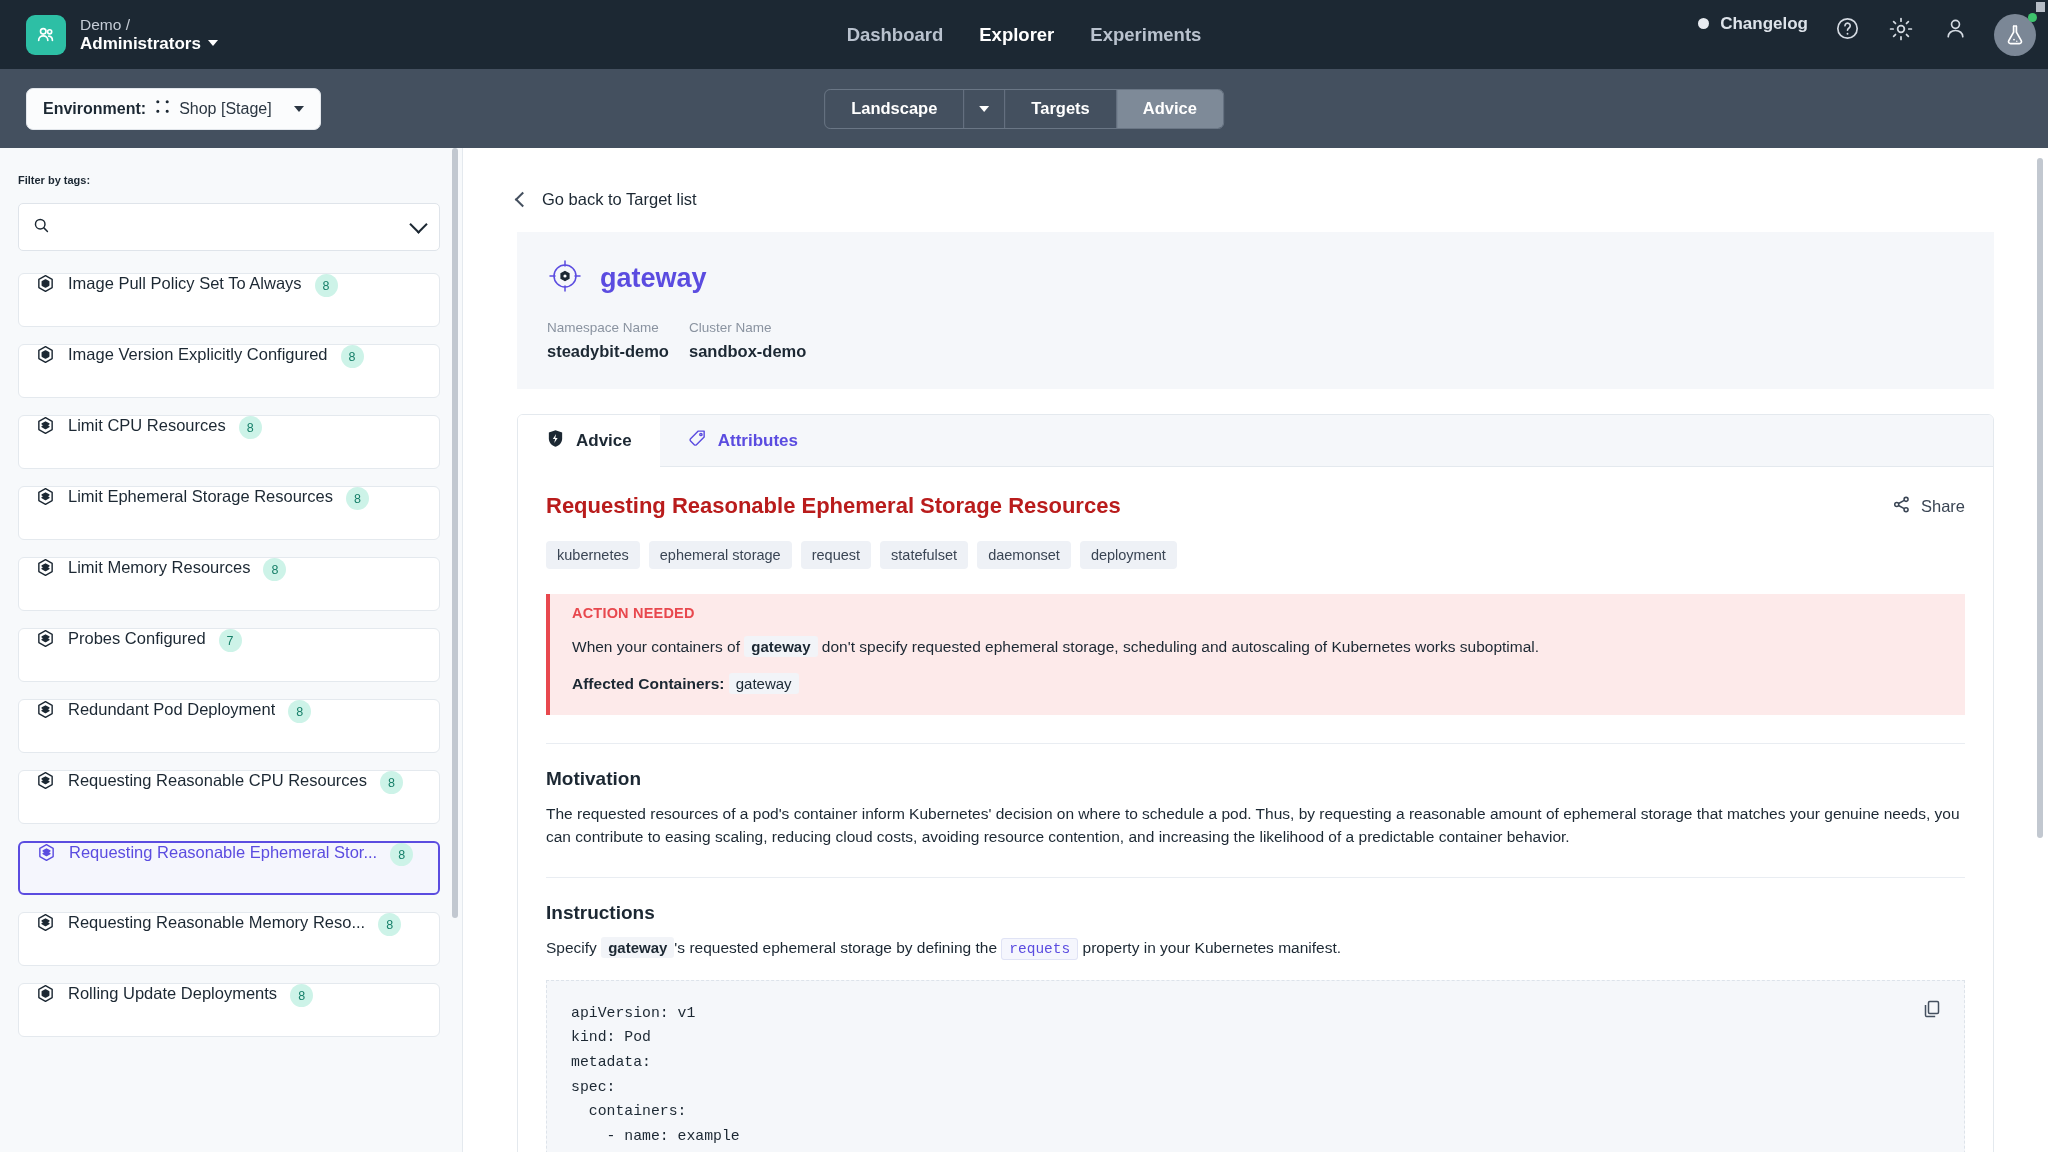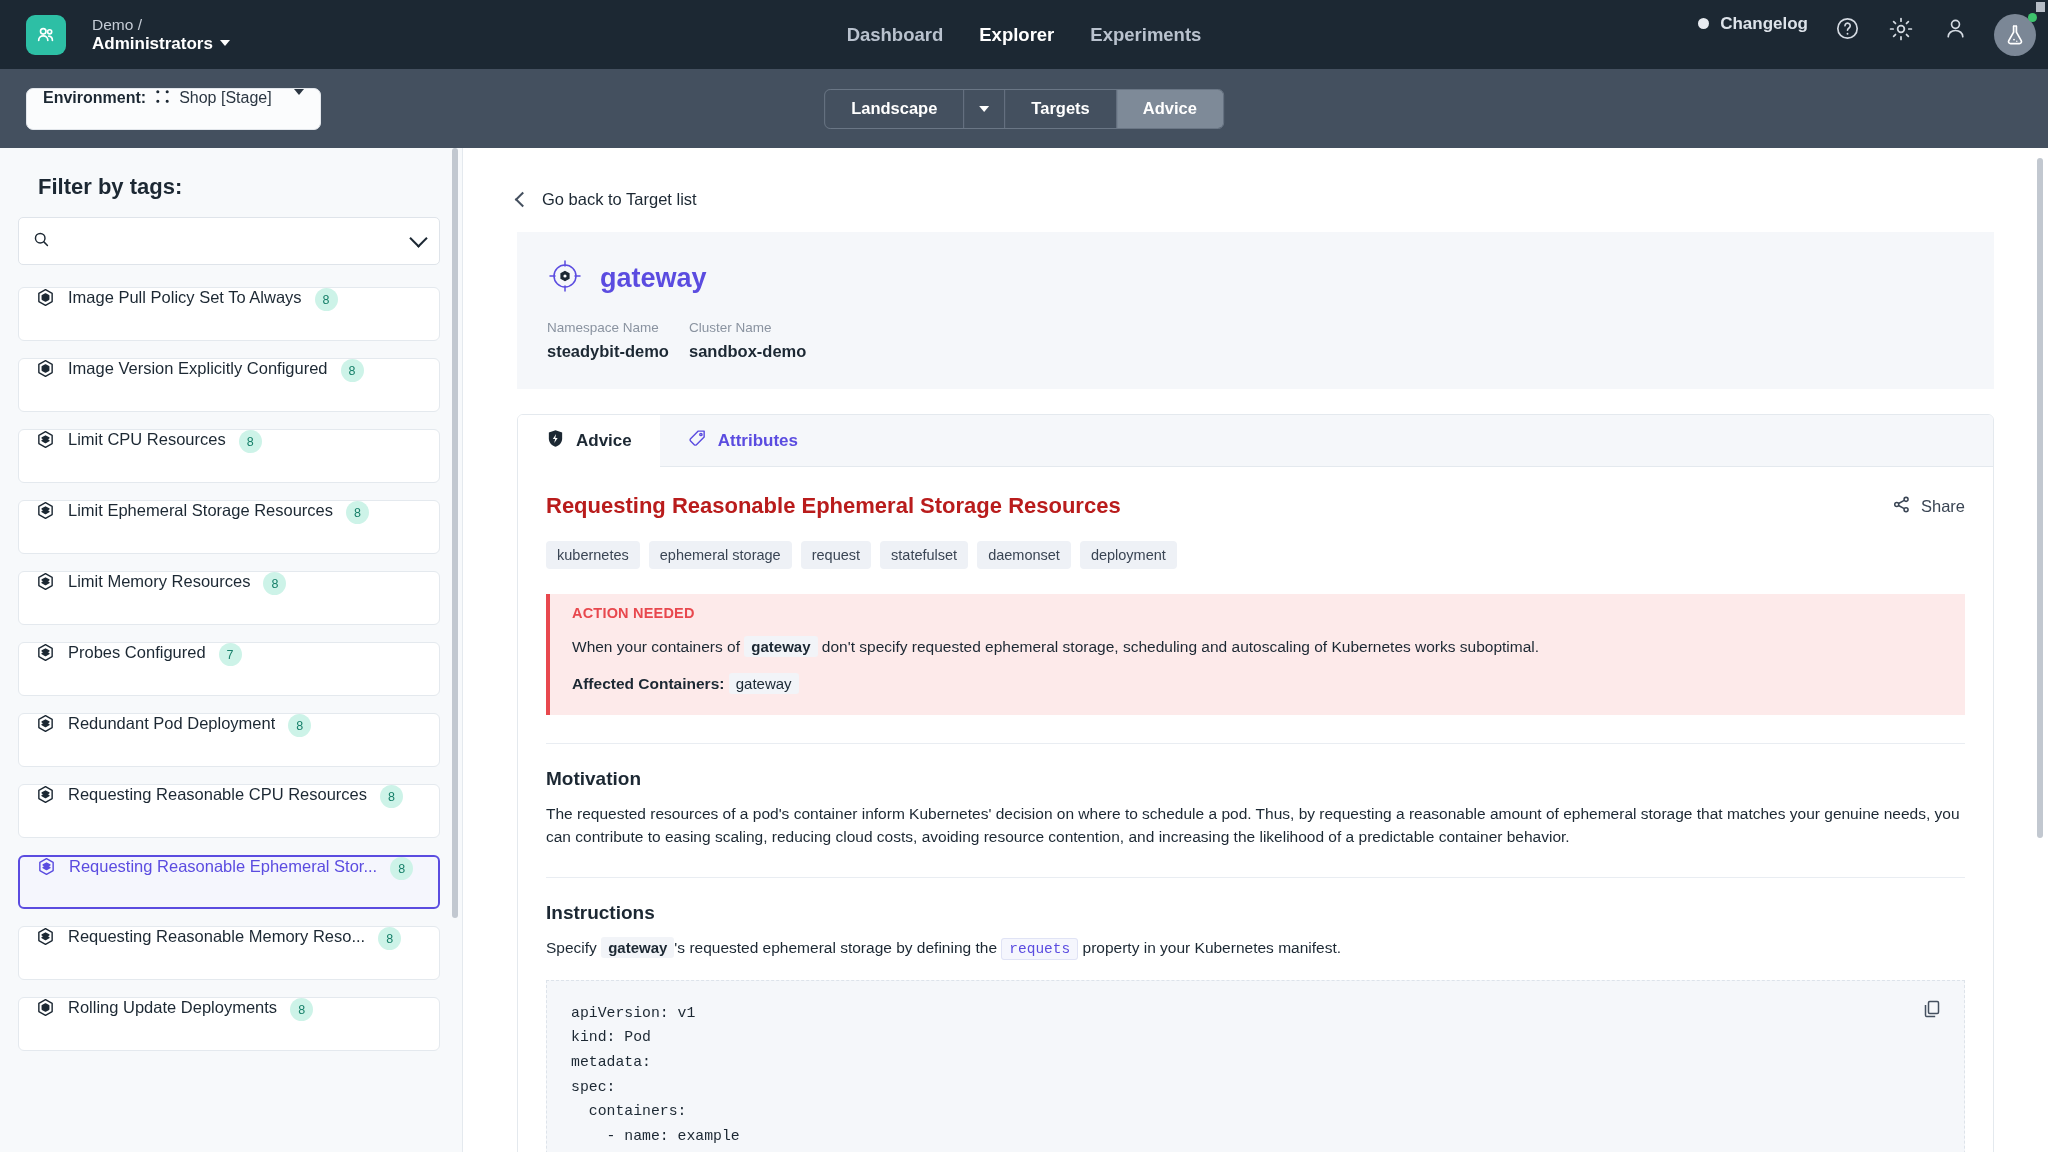--- a/index.html
+++ b/index.html
@@ -11,21 +11,21 @@
   }
   body { position: relative; }
 
   
   .topbar {
     height: 69px; width: 100%;
     background: #1c2833;
     display: flex; align-items: center;
     position: relative;
   }
-  .brand { display: flex; align-items: center; padding-left: 26px; gap: 26px; }
+  .brand { display: flex; align-items: center; padding-left: 26px; gap: 14px; }
   .brand-logo {
     width: 40px; height: 40px; border-radius: 9px;
     background: #2dbfa5;
     display: flex; align-items: center; justify-content: center;
   }
   .brand-text { line-height: 1.15; }
   .brand-demo { color: #c5ccd6; font-size: 15.5px; }
   .brand-admin {
     color: #ffffff; font-size: 17px; font-weight: bold;
     display: flex; align-items: center; gap: 7px;
@@ -85,21 +85,21 @@
   .subbar {
     height: 79px; width: 100%;
     background: #44505f;
     display: flex; align-items: center;
     position: relative;
   }
   .env-select {
     margin-left: 26px;
     background: #fbfcfd; border: 1px solid #e2e6eb;
     border-radius: 7px; height: 42px;
-    display: flex; align-items: flex-start;
+    display: flex; align-items: center;
     padding: 0 16px; gap: 9px;
     font-size: 16px; color: #1c2833;
   }
   .env-label { font-weight: bold; }
   .env-value { color: #2b3642; }
   .env-caret {
     width: 0; height: 0; margin-left: 13px;
     border-left: 5px solid transparent;
     border-right: 5px solid transparent;
     border-top: 6px solid #2b3642;
@@ -125,23 +125,22 @@
   
   .body-wrap { display: flex; height: 1004px; }
 
   
   .sidebar {
     width: 463px; background: #f7f9fb;
     border-right: 1px solid #e4e9ee;
     position: relative; overflow: hidden;
   }
   .filter-title {
-    font-size: 22px; font-weight: bold; color: #1c2833;
+    font-size: 11px; font-weight: bold; color: #1c2833;
     padding: 26px 0 0 18px;
-    margin-left: 20px;
   }
   .filter-box {
     margin: 17px 22px 0 18px;
     height: 48px; background: #ffffff;
     border: 1px solid #dfe4ea; border-radius: 5px;
     display: flex; align-items: center; padding: 0 14px;
   }
   .filter-input {
     flex: 1; border: none; outline: none;
     font-size: 15px; font-family: "Liberation Sans", sans-serif;

